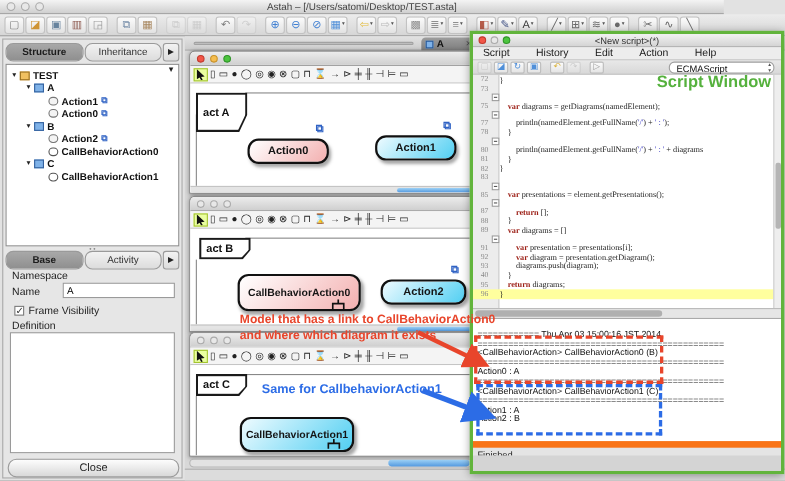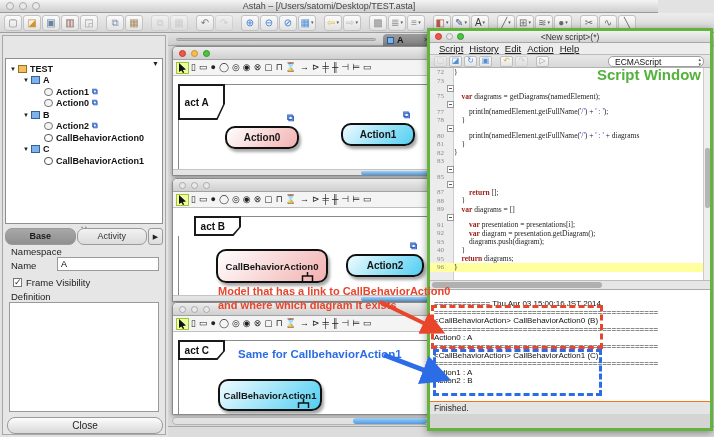--- a/index.html
+++ b/index.html
@@ -113,21 +113,21 @@
 
   
   .script-win{position:absolute;left:427px;top:28px;width:286px;height:403px;border:3px solid #62b43c;
     background:#ececec;z-index:20;box-shadow:0 2px 8px rgba(0,0,0,.4);}
   .stitle{position:absolute;left:0;top:0;width:280px;height:12px;background:linear-gradient(#f2f2f2,#d4d4d4);
     border-bottom:1px solid #a8a8a8;}
   .stitle .lights{left:5px;top:2px;gap:4px;}
   .stitle .light{width:7px;height:7px;}
   .stitle-text{position:absolute;left:0;right:0;top:1px;text-align:center;font-size:8.5px;color:#333;}
   .smenu{position:absolute;left:0;top:12px;width:280px;height:12px;background:#ededed;border-bottom:1px solid #bbb;
-    display:flex;align-items:center;gap:6px;padding-left:9px;text-decoration:underline;}
+    display:flex;align-items:center;gap:24px;padding-left:9px;}
   .mitem{font-size:9.5px;color:#1a1a1a;}
   .stoolbar{position:absolute;left:0;top:24px;width:280px;height:13px;background:linear-gradient(#e8e8e8,#d8d8d8);
     border-bottom:1px solid #b2b2b2;display:flex;align-items:center;gap:2px;padding-left:4px;}
   .sbtn{width:13px;height:11px;border:1px solid #bdbdbd;border-radius:2px;background:linear-gradient(#fbfbfb,#e4e4e4);
     display:flex;align-items:center;justify-content:center;font-size:8px;line-height:1;padding:0;}
   .sbtn.sep{width:4px;border:none;background:transparent;}
   .sbtn.disabled{opacity:.45;}
   .combo{position:absolute;right:6px;top:1px;width:96px;height:11px;background:#fff;border:1px solid #9f9f9f;
     border-radius:5px;font-size:8.5px;display:flex;align-items:center;padding-left:6px;color:#111;}
   .combo-arrows{position:absolute;right:2px;top:0px;font-size:5px;line-height:5px;color:#555;text-align:center;}
@@ -146,21 +146,21 @@
   .kw{color:#9d2118;font-weight:bold;}
   .str{color:#3030c0;}
   .num{color:#3030c0;}
   .scode-vscroll{position:absolute;right:0;top:37px;width:7px;height:212px;background:#eee;border-left:1px solid #ccc;}
   .scode-vthumb{position:absolute;left:1px;top:80px;width:5px;height:60px;border-radius:2px;background:#b5b5b5;}
   .scode-hscroll{position:absolute;left:0;top:249px;width:280px;height:9px;background:#e6e6e6;border-top:1px solid #bbb;}
   .scode-hthumb{position:absolute;left:2px;top:1px;width:170px;height:6px;border-radius:3px;background:#b0b0b0;}
   .sconsole{position:absolute;left:0;top:258px;width:280px;height:112px;background:#fff;border-top:1px solid #aaa;
     padding:10px 0 0 4px;overflow:hidden;}
   .oline{font-size:8px;line-height:8.6px;color:#111;white-space:pre;}
-  .sstatus{position:absolute;left:0;top:370px;width:280px;height:13px;background:#e4e4e4;border-top:1px solid #f97316;
+  .sstatus{position:absolute;left:0;top:370px;width:280px;height:13px;background:#e4e4e4;border-top:6px solid #f97316;
     font-size:8.5px;color:#222;padding:1px 0 0 4px;}
   .sfill{position:absolute;left:0;top:383px;width:280px;height:14px;background:#d4d4d4;}
 
   
   .annot{position:absolute;z-index:40;font-weight:600;}
   .annot-red{font-size:11px;line-height:14px;}
   .annot-blue{font-size:11.5px;}
   .annot-green{font-size:15px;font-weight:bold;}
   .dashed-rect{position:absolute;z-index:40;border-style:dashed;border-width:3px;background:transparent;}
   #arrow-layer{position:absolute;left:0;top:0;width:714px;height:437px;z-index:45;pointer-events:none;}
@@ -344,20 +344,25 @@
       <button class="tbtn">
         <span style="color: rgb(106, 106, 106);">∿</span>
       </button>
 
       <button class="tbtn">
         <span style="color: rgb(106, 106, 106);">╲</span>
       </button>
     </div>
 
   <div class="sidebar">
+    <div class="tabrow nav-tabs">
+      <div class="tab active">Structure</div>
+      <div class="tab">Inheritance</div>
+      <div class="tab-arrow">▶</div>
+    </div>
     <div class="tree-box">
       <div class="tree-corner">▼</div>
       <div style="padding-top:4px;">
 
           <div class="trow expand icon-project" style="padding-left: 4px;">
             <span class="expander"></span>
             <span class="ticon"></span>
             <span>TEST</span>
 
           </div>
@@ -599,21 +604,21 @@
               <span>⊨</span>
             </span>
             <span class="tgl">
               <span>▭</span>
             </span>
           </span>
       </div>
       <div class="wcanvas" style="height:93px;">
         <div class="frame-top" style="left:50px;top:8px;right:0;"></div>
         <div class="frame-left" style="left:5px;top:28px;bottom:6px;"></div>
-        <div class="actlab" style="left:21px;top:8px;width:47px;height:20px;">
+        <div class="actlab" style="left:8px;top:8px;width:47px;height:20px;">
           <div class="actlab-in">act B</div>
         </div>
         <div class="node pink" style="left:43px;top:41px;width:112px;height:34px;font-size:9.5px;">CallBehaviorAction0</div>
         <svg class="rake" style="left:128px;top:64px;" width="13" height="10" viewBox="0 0 13 10">
             <path d="M6.5 0 V4 M1.5 9 V4 H11.5 V9" stroke="#111" stroke-width="1.5" fill="none"></path>
           </svg>
         <div class="node cyan" style="left:173px;top:46px;width:78px;height:23px;">Action2</div>
         <span class="dlink" style="left:237px;top:32px;"></span>
         <div class="whscroll">
             <div class="wthumb"></div>
@@ -837,20 +842,21 @@
 
           <div class="cline fold">
             <span class="lnum">84</span>
             <span class="fold"></span>
             <span class="ctext"><span class="kw">function</span> getDiagrams(element) {</span>
           </div>
 
           <div class="cline">
             <span class="lnum">85</span>
             <span class="fold"></span>
+            <span class="ctext">    <span class="kw">var</span> presentations = element.getPresentations();</span>
           </div>
 
           <div class="cline fold">
             <span class="lnum">86</span>
             <span class="fold"></span>
             <span class="ctext">    <span class="kw">if</span> (presentations.length === <span class="num">0</span>) {</span>
           </div>
 
           <div class="cline">
             <span class="lnum">87</span>

